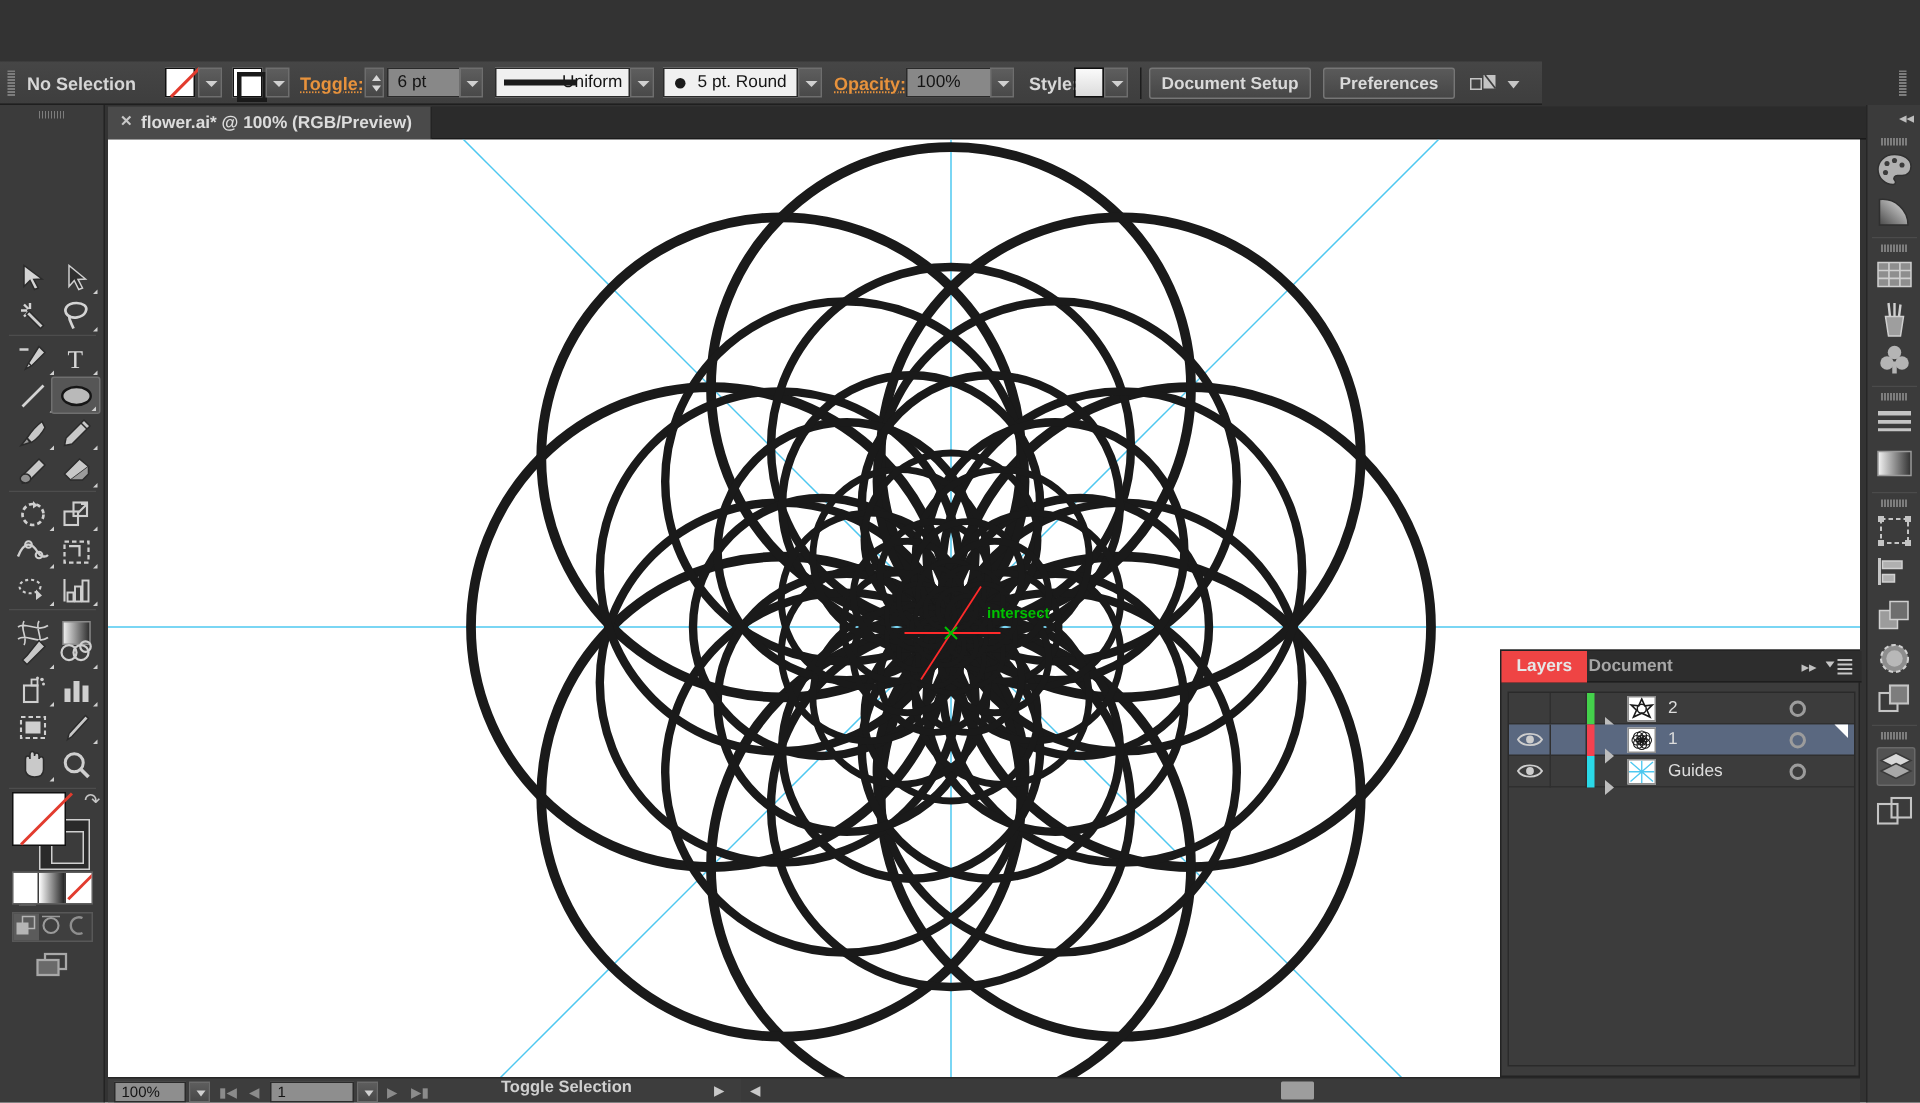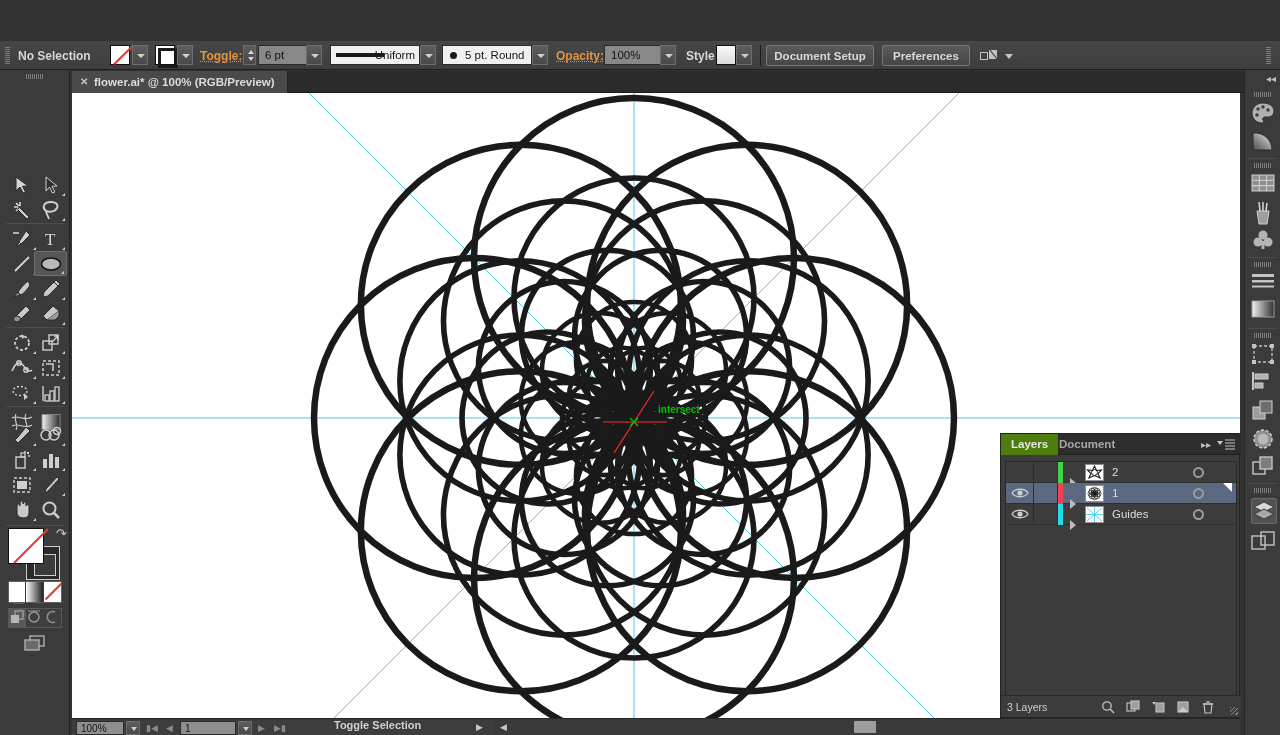--- a/index.html
+++ b/index.html
@@ -59,21 +59,21 @@
     border-top:5px solid #c0c0c0;
   }
   .divider-v { position:absolute; width:1px; background:#1d1d1d; }
   .search-box {
     position:absolute; right:8px; top:8px; width:125px; height:23px;
     background:#fff; border:1px solid #171717;
   }
 
   
   .ctrlbar {
-    position:absolute; left:0; top:41px; width:1280px; height:29px;
+    position:absolute; left:0; top:41px; width:1028px; height:29px;
     background:linear-gradient(to bottom,#464646,#3e3e3e);
     border-bottom:1px solid #1f1f1f;
   }
   .grip { position:absolute; left:5px; top:6px; width:5px; height:17px;
     background:repeating-linear-gradient(to bottom,#7d7d7d 0 1px,transparent 1px 2px); }
   .nosel { position:absolute; left:18px; top:8px; color:#d6d6d6; font-size:12px; font-weight:bold; }
   .swatch-none {
     position:absolute; width:20px; height:20px; background:#fff; border:1px solid #111;
   }
   .swatch-none::after{
@@ -217,21 +217,21 @@
 
   
   .layerspanel {
     position:absolute; left:1000px; top:433px; width:240px; height:285px;
     background:#3c3c3c; border:1px solid #232323;
   }
   .lp-tabs { position:absolute; left:0; top:0; width:240px; height:21px;
     background:#2d2d2d; border-bottom:1px solid #1e1e1e; }
   .lp-tab { position:absolute; top:0; height:21px; padding:0 10px;
     font-size:11.5px; line-height:21px; font-weight:bold; }
-  .lp-tab.on { background:#4d7c0f; color:#e6e6e6; }
+  .lp-tab.on { background:#ef4444; color:#e6e6e6; }
   .lp-tab.off { color:#a6a6a6; }
   .lp-dblarrow { position:absolute; right:30px; top:5px; color:#c0c0c0; font-size:10px; }
   .lp-menu { position:absolute; right:6px; top:5px; width:18px; height:11px; }
   .lp-body { position:absolute; left:4px; top:27px; width:232px; height:250px;
     background:#3c3c3c; border:1px solid #2a2a2a; }
   .lrow { position:relative; height:21px; border-bottom:1px solid #2f2f2f; display:flex; align-items:center; }
   .lrow.sel { background:#5a6880; }
   .lcol-eye { width:28px; height:21px; position:relative; border-right:1px solid #2f2f2f; }
   .lcol-lock { width:24px; height:21px; border-right:1px solid #2f2f2f; }
   .lcol-color { width:5px; height:21px; }
@@ -768,45 +768,20 @@
           <div class="lcol-tri">
             <span style="position:absolute;left:7px;top:5.5px;width:0;height:0;border-top:5px solid transparent;border-bottom:5px solid transparent;border-left:6px solid #bdbdbd;"></span>
           </div>
           <div class="lthumb"><svg width="17" height="15" viewBox="0 0 17 15">
               <path d="M8.5 0 V15 M0 7.5 H17 M1 1 L16 14 M16 1 L1 14" stroke="#4ec8f0" stroke-width="0.9"></path>
             </svg></div>
           <span class="lname">Guides</span>
           <span class="ltarget"></span>
         </div>
       </div>
-    <div class="lp-foot">
-      <div class="lp-count">3 Layers</div>
-      <svg class="lp-ico" style="left:100px;" viewBox="0 0 14 14">
-        <circle cx="6" cy="6" r="4.2" fill="none" stroke="#c0c0c0" stroke-width="1.3"></circle>
-          <path d="M9 9 L13 13" stroke="#c0c0c0" stroke-width="1.5"></path>
-      </svg>
-      <svg class="lp-ico" style="left:125px;" viewBox="0 0 14 14">
-        <rect x="1" y="3" width="8" height="8" fill="none" stroke="#c0c0c0" stroke-width="1.2"></rect>
-        <rect x="5" y="1" width="8" height="8" fill="#9e9e9e" stroke="#c0c0c0" stroke-width="1.2"></rect>
-      </svg>
-      <svg class="lp-ico" style="left:150px;" viewBox="0 0 14 14">
-        <path d="M1 2 L5 2 L3 5 Z" fill="#c0c0c0"></path>
-        <rect x="5" y="3" width="8" height="9" fill="#9e9e9e" stroke="#c0c0c0" stroke-width="1.1"></rect>
-      </svg>
-      <svg class="lp-ico" style="left:175px;" viewBox="0 0 14 14">
-        <rect x="2" y="2" width="10" height="10" fill="#9e9e9e" stroke="#c0c0c0" stroke-width="1.2"></rect>
-        <path d="M2 12 L7 7 L12 12 Z" fill="#c8c8c8"></path>
-      </svg>
-      <svg class="lp-ico" style="left:200px;" viewBox="0 0 14 14">
-        <path d="M3 4 L11 4 L10 13 L4 13 Z" fill="none" stroke="#c0c0c0" stroke-width="1.2"></path>
-        <path d="M2 4 L12 4 M5.5 2 L8.5 2" stroke="#c0c0c0" stroke-width="1.3"></path>
-      </svg>
-      <div style="position:absolute; right:3px; bottom:2px; width:8px; height:8px;
-                  background:repeating-linear-gradient(135deg,#8a8a8a 0 1px,transparent 1px 3px);"></div>
-    </div>
   </div>
 
   <div class="rdock">
     <div class="rdock-top">◂◂</div>
 
     <div class="rgrip" style="top:22px;"></div>
     <div class="ritem" style="top:32px;">
       <svg width="24" height="22" viewBox="0 0 24 22">
         <path d="M12 1 C5 1 1 6 1 11 C1 17 6 21 11 21 C13 21 13 19 12 18 C11 17 12 15 14 15 L17 15 C21 15 23 12 23 9 C23 4 18 1 12 1 Z" fill="#b0b0b0" stroke="#303030"></path>
         <circle cx="7" cy="7" r="1.7" fill="#3b3b3b"></circle>

